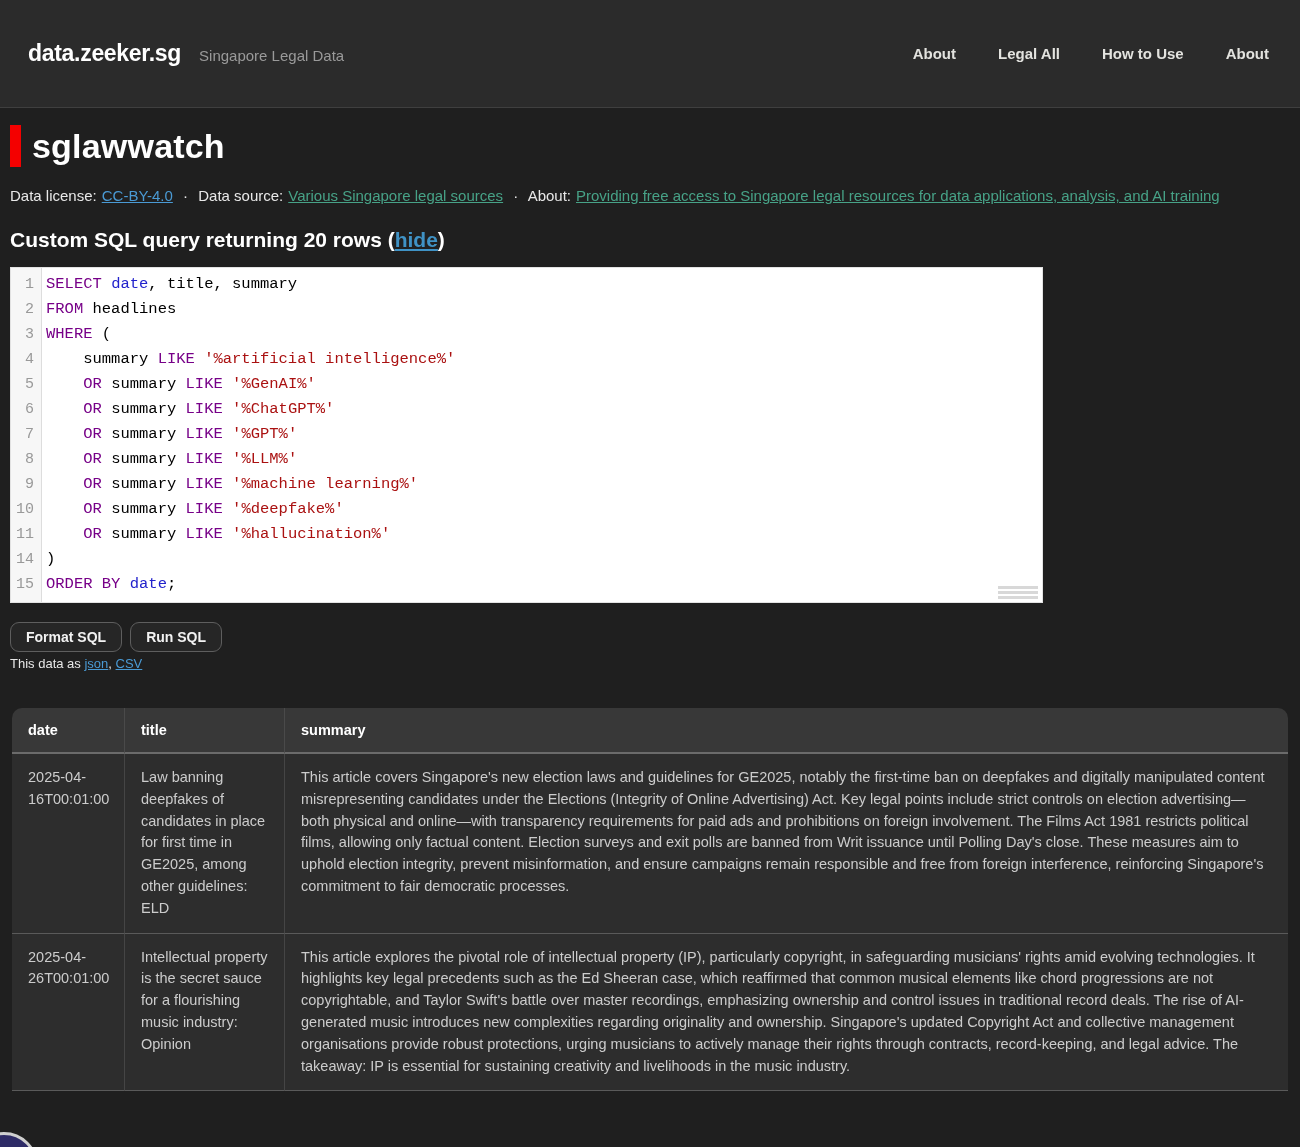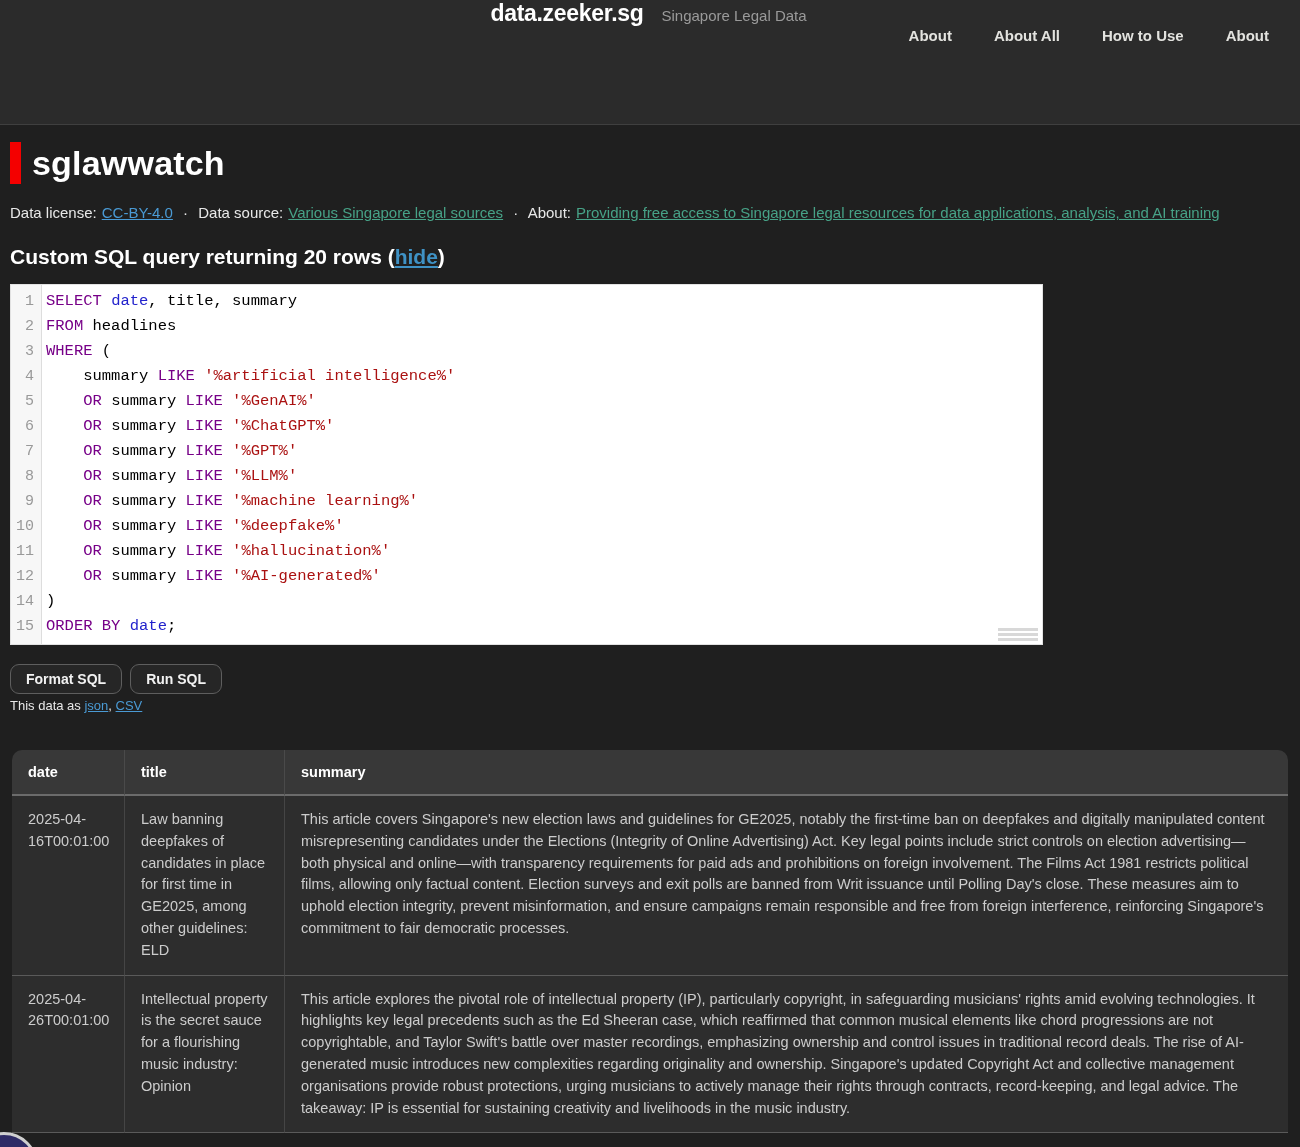--- a/index.html
+++ b/index.html
@@ -5,27 +5,26 @@
   * { box-sizing: border-box; margin: 0; padding: 0; }
   html, body { width: 1300px; height: 1147px; overflow: hidden; }
   body {
     background: #1f1f1f;
     font-family: "Liberation Sans", sans-serif;
     position: relative;
   }
 
   
   .site-header {
-    height: 125px;
+    height: 108px;
     background: #2b2b2b;
     border-bottom: 1px solid #3f3f3f;
     display: flex;
     align-items: center;
     padding: 0 31px 0 28px;
-    flex-direction: column;
   }
   .logo-wrap { display: flex; align-items: baseline; gap: 18px; }
   .logo { color: #ffffff; font-size: 23px; font-weight: bold; letter-spacing: -0.3px; text-decoration: none; }
   .tagline { color: #9a9a9a; font-size: 15px; }
   .main-nav { margin-left: auto; display: flex; gap: 42px; }
   .nav-link { color: #e3e3df; font-size: 15px; font-weight: 600; text-decoration: none; }
 
   
   .page-body { padding: 0 10px; }
   .title-row { margin-top: 17px; display: flex; align-items: center; }
@@ -143,21 +142,21 @@
 </head>
 <body>
 
 <header class="site-header">
   <div class="logo-wrap">
     <a class="logo" href="#">data.zeeker.sg</a>
     <span class="tagline">Singapore Legal Data</span>
   </div>
   <nav class="main-nav">
       <a class="nav-link" href="#">About</a>
-      <a class="nav-link" href="#">About All</a>
+      <a class="nav-link" href="#">Legal All</a>
       <a class="nav-link" href="#">How to Use</a>
       <a class="nav-link" href="#">About</a>
     </nav>
 </header>
 
 <main class="page-body">
 
   <div class="title-row">
     <span class="title-accent"></span>
     <h1 class="db-title">sglawwatch</h1>
@@ -211,24 +210,20 @@
           <span class="cm-gutter-num">9</span>
           <span class="cm-code"><span class="tok-plain">    </span><span class="tok-kw">OR</span><span class="tok-plain"> summary </span><span class="tok-kw">LIKE</span><span class="tok-plain"> </span><span class="tok-str">'%machine learning%'</span></span>
         </div>
         <div class="cm-line">
           <span class="cm-gutter-num">10</span>
           <span class="cm-code"><span class="tok-plain">    </span><span class="tok-kw">OR</span><span class="tok-plain"> summary </span><span class="tok-kw">LIKE</span><span class="tok-plain"> </span><span class="tok-str">'%deepfake%'</span></span>
         </div>
         <div class="cm-line">
           <span class="cm-gutter-num">11</span>
           <span class="cm-code"><span class="tok-plain">    </span><span class="tok-kw">OR</span><span class="tok-plain"> summary </span><span class="tok-kw">LIKE</span><span class="tok-plain"> </span><span class="tok-str">'%hallucination%'</span></span>
-        </div>
-        <div class="cm-line">
-          <span class="cm-gutter-num">12</span>
-          <span class="cm-code"><span class="tok-plain">    </span><span class="tok-kw">OR</span><span class="tok-plain"> summary </span><span class="tok-kw">LIKE</span><span class="tok-plain"> </span><span class="tok-str">'%AI-generated%'</span></span>
         </div>
         <div class="cm-line">
           <span class="cm-gutter-num">14</span>
           <span class="cm-code"><span class="tok-plain">)</span></span>
         </div>
         <div class="cm-line">
           <span class="cm-gutter-num">15</span>
           <span class="cm-code"><span class="tok-kw">ORDER BY</span><span class="tok-plain"> </span><span class="tok-builtin">date</span><span class="tok-plain">;</span></span>
         </div>
       </div>

